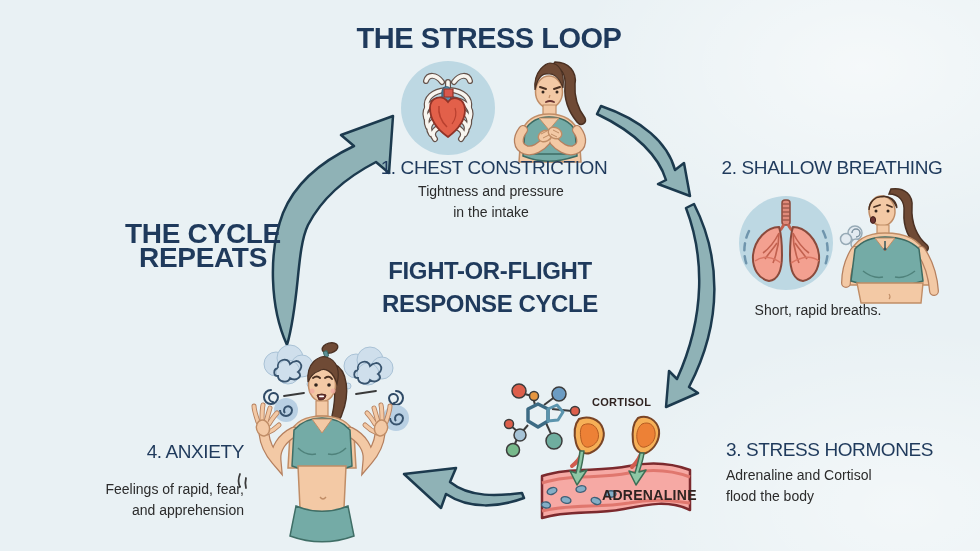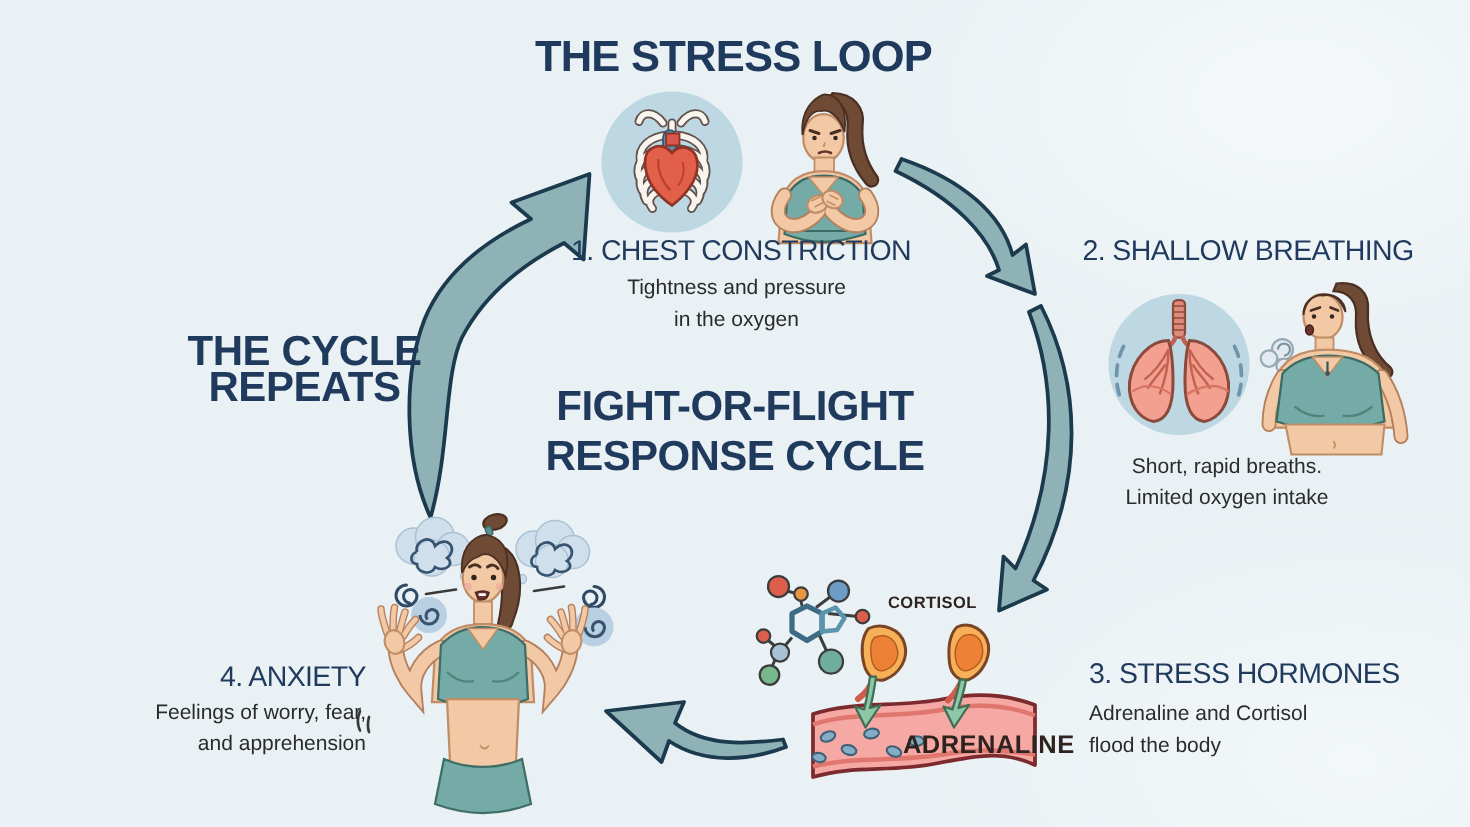--- a/index.html
+++ b/index.html
@@ -11,21 +11,21 @@
       #e9f1f4;
     font-family:"Liberation Sans", sans-serif;
   }
   .abs{position:absolute;}
   .cx{transform:translateX(-50%);text-align:center;}
   .navy{color:#1f3a5c;}
   .body-text{color:#2b2b2b;}
   .main-title{font-size:29px;font-weight:800;letter-spacing:-.5px;white-space:nowrap;}
   .stage-heading{font-size:19px;font-weight:400;letter-spacing:-.4px;white-space:nowrap;}
   .stage-desc{font-size:14px;font-weight:500;line-height:20.5px;white-space:nowrap;}
-  .center-title{font-size:28px;font-weight:800;letter-spacing:-.4px;line-height:33px;white-space:nowrap;}
+  .center-title{font-size:24px;font-weight:800;letter-spacing:-.4px;line-height:33px;white-space:nowrap;}
   .cycle-note{font-size:28px;font-weight:800;letter-spacing:-.3px;line-height:24px;white-space:nowrap;}
   .mini-label{font-weight:800;color:#2f2320;letter-spacing:.3px;white-space:nowrap;}
   svg{display:block;}
 </style>
 </head>
 <body>
 
 <div id="canvas">
 
   <svg class="abs" style="left:0;top:0;z-index:1" width="980" height="551" viewBox="0 0 980 551">
@@ -344,47 +344,46 @@
     <path d="M62 130 L110 130 L108 172 C96 177 76 177 64 172 Z" fill="#f3c9a5" stroke="#c08d66" stroke-width="1.5"></path>
     <path d="M84 161 q3 4 6 0" fill="none" stroke="#c08d66" stroke-width="1.3"></path>
     <path d="M60 170 C76 177 96 177 112 170 L118 200 C96 208 76 208 54 200 Z" fill="#74aba6" stroke="#3f6e66" stroke-width="1.5"></path>
   </svg>
 
   <div class="abs cx main-title navy" style="left:489px;top:22px;z-index:3">THE STRESS LOOP</div>
 
   <div class="abs cx stage-heading navy" style="left:494px;top:157px;z-index:3">1. CHEST CONSTRICTION</div>
   <div class="abs cx stage-desc body-text" style="left:491px;top:181px;z-index:3">
     <div>Tightness and pressure</div>
-    <div>in the oxygen</div>
+    <div>in the intake</div>
   </div>
 
   <div class="abs cx stage-heading navy" style="left:832px;top:157px;z-index:3">2. SHALLOW BREATHING</div>
   <div class="abs cx stage-desc body-text" style="left:818px;top:300px;z-index:3">
     <div>Short, rapid breaths.</div>
-    <div>Limited oxygen intake</div>
   </div>
 
   <div class="abs cx cycle-note navy" style="left:203px;top:222px;z-index:3">
     <div>THE CYCLE</div>
     <div>REPEATS</div>
   </div>
 
   <div class="abs cx center-title navy" style="left:490px;top:254px;z-index:3">
     <div>FIGHT-OR-FLIGHT</div>
     <div>RESPONSE CYCLE</div>
   </div>
 
   <div class="abs" style="left:726px;top:439px;z-index:3">
     <div class="stage-heading navy" style="margin-bottom:4px">3. STRESS HORMONES</div>
     <div class="stage-desc body-text">Adrenaline and Cortisol</div>
     <div class="stage-desc body-text">flood the body</div>
   </div>
 
   <div class="abs" style="right:736px;top:441px;z-index:3;text-align:right">
-    <div class="stage-heading navy" style="margin-bottom:1px">4. ANXIETY</div>
-    <div class="stage-desc body-text">Feelings of worry, fear,</div>
+    <div class="stage-heading navy" style="margin-bottom:16px">4. ANXIETY</div>
+    <div class="stage-desc body-text">Feelings of rapid, fear,</div>
     <div class="stage-desc body-text">and apprehension</div>
   </div>
 
   <div class="abs mini-label" style="left:592px;top:396px;z-index:3;font-size:11px">CORTISOL</div>
-  <div class="abs mini-label" style="left:602px;top:487px;z-index:3;font-size:17px">ADRENALINE</div>
+  <div class="abs mini-label" style="left:602px;top:487px;z-index:3;font-size:14px">ADRENALINE</div>
 
 </div>
 
 </body></html>

